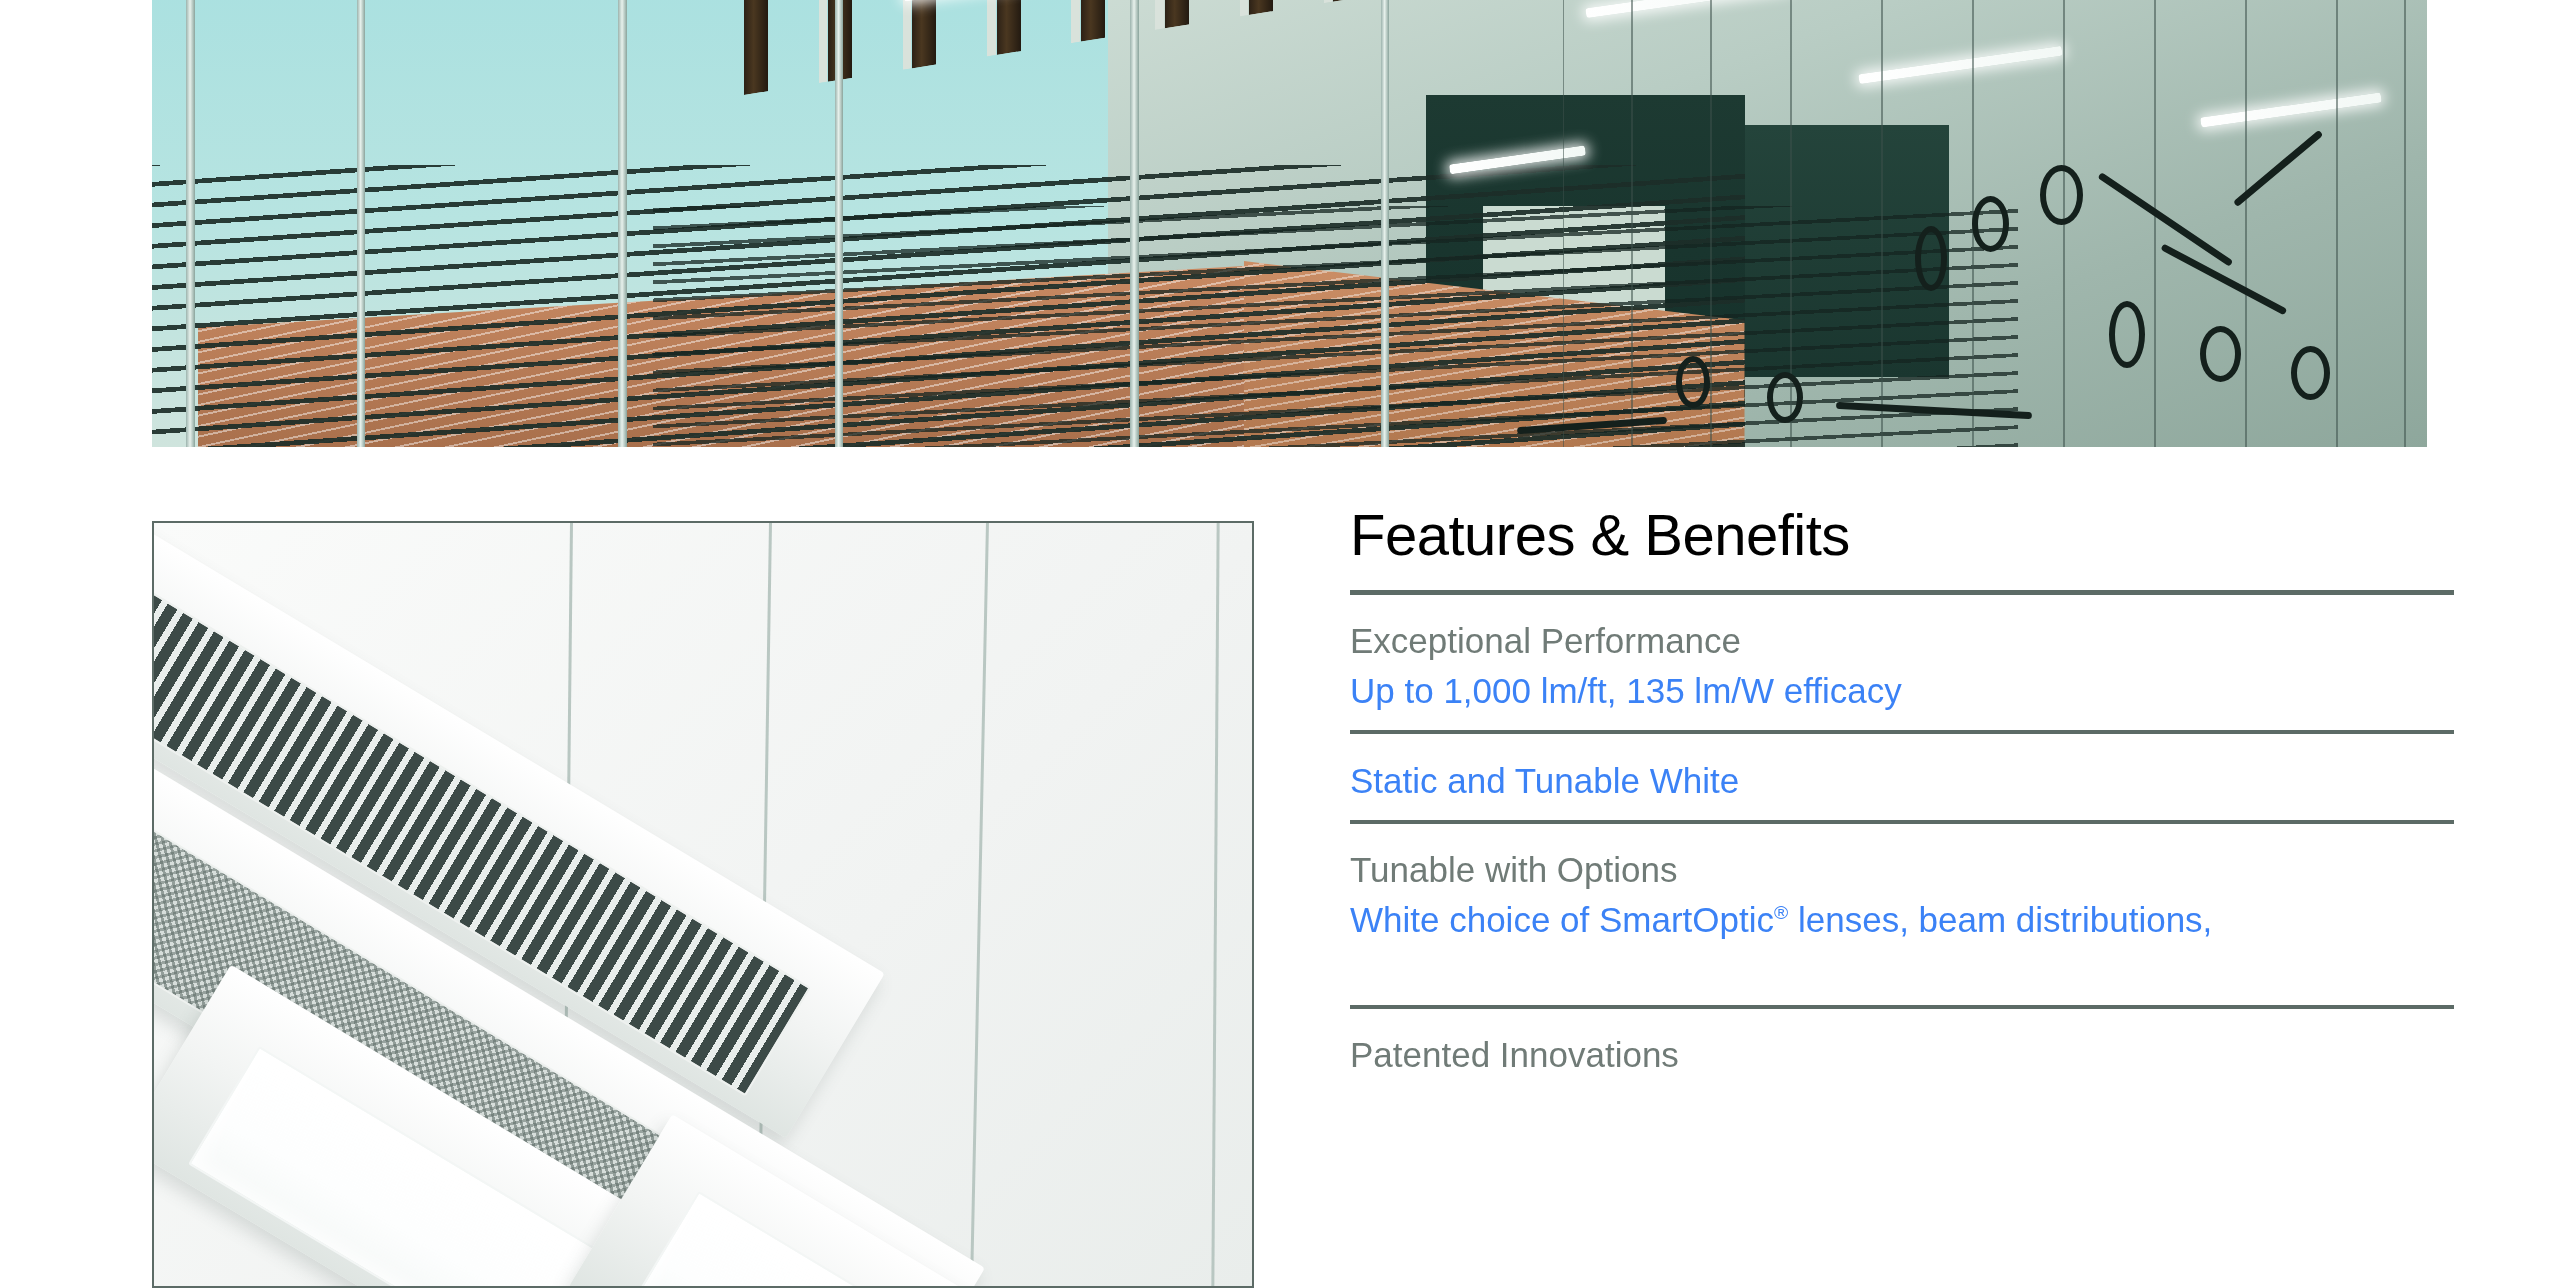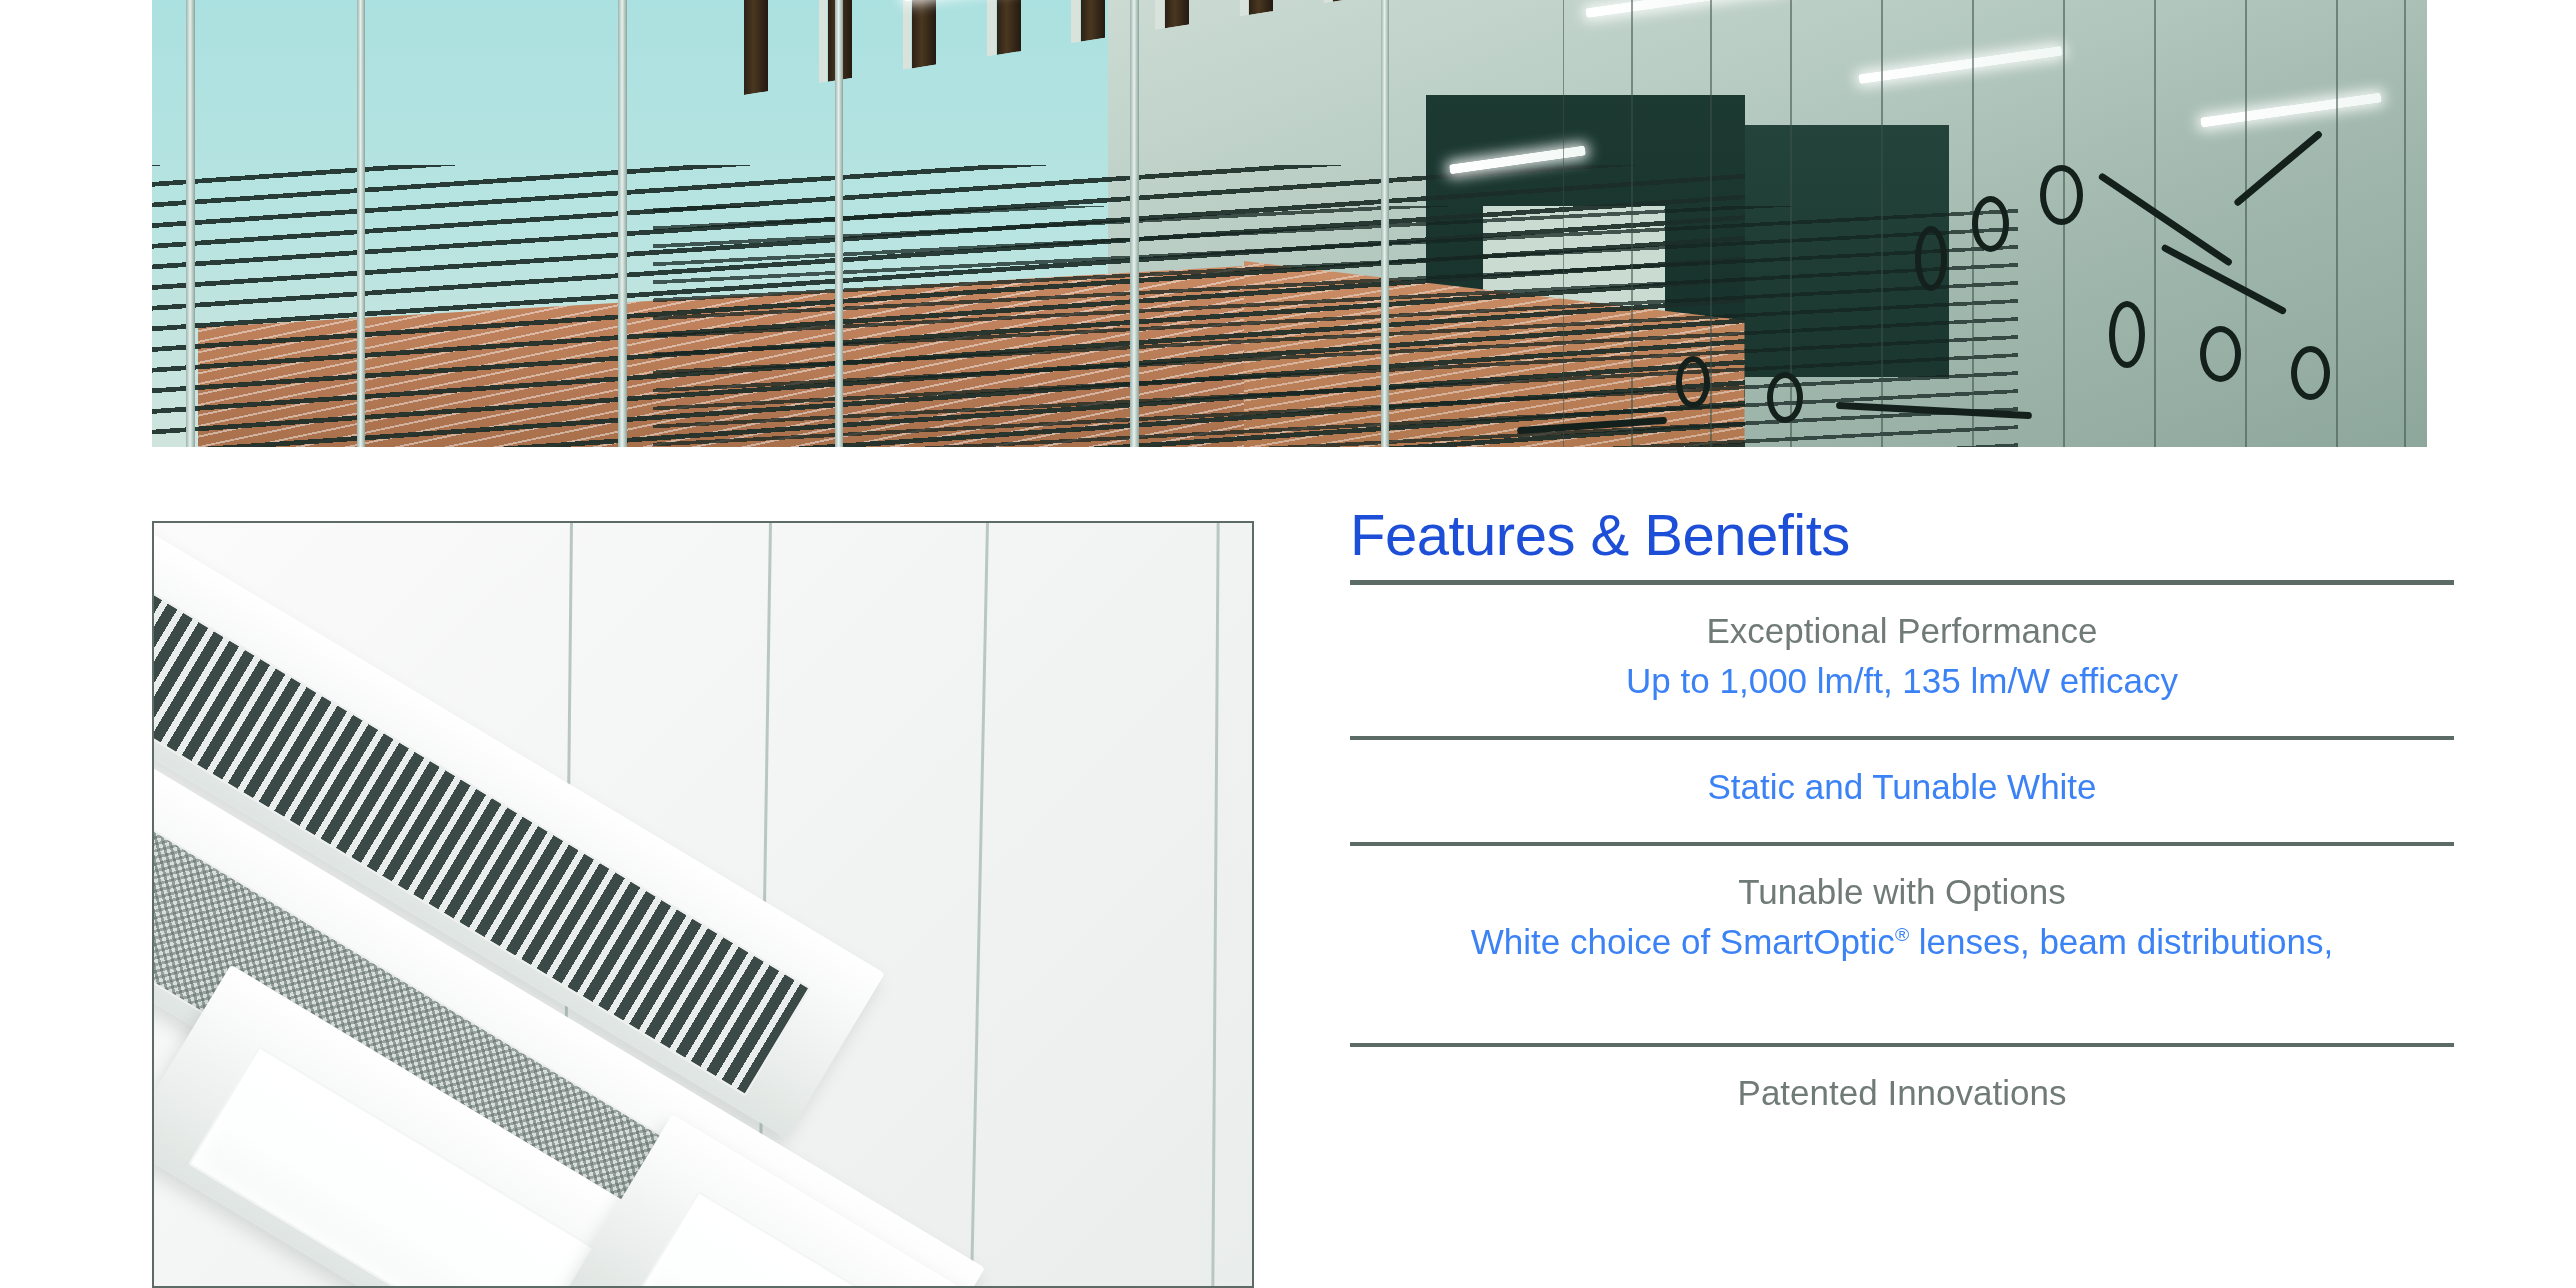--- a/index.html
+++ b/index.html
@@ -184,36 +184,35 @@
   
   .panel {
     position: absolute;
     left: 1350px;
     top: 505px;
     width: 1104px;
   }
   .panel-title {
     font-size: 58px;
     font-weight: 400;
-    color: #1d4ed8;
+    color: #000000;
     letter-spacing: -0.5px;
     line-height: 1.05;
-    padding-bottom: 14px;
+    padding-bottom: 24px;
   }
   .rule {
     width: 1104px;
     height: 4.7px;
     background: #5c6b66;
   }
   .rule.thin { height: 3.7px; }
 
   .feature {
     padding-top: 24px;
-    padding-bottom: 32px;
-    text-align: center;
+    padding-bottom: 16px;
   }
   .feature-head {
     font-size: 35px;
     font-weight: 400;
     color: #707b77;
     line-height: 1.25;
     padding-bottom: 5.6px;
   }
   .feature-body {
     font-size: 35px;

